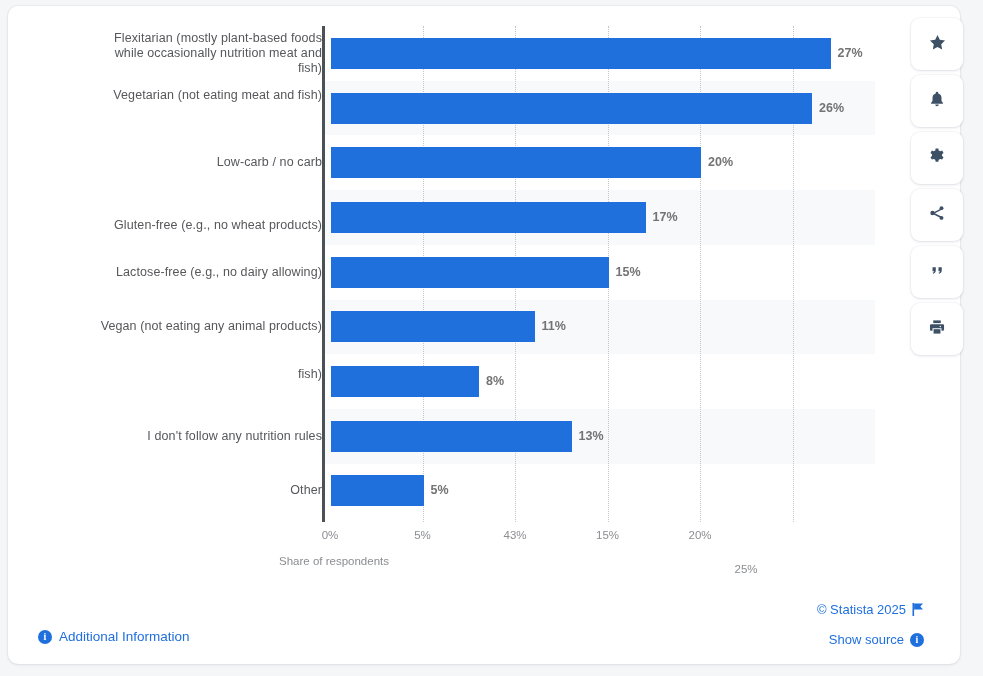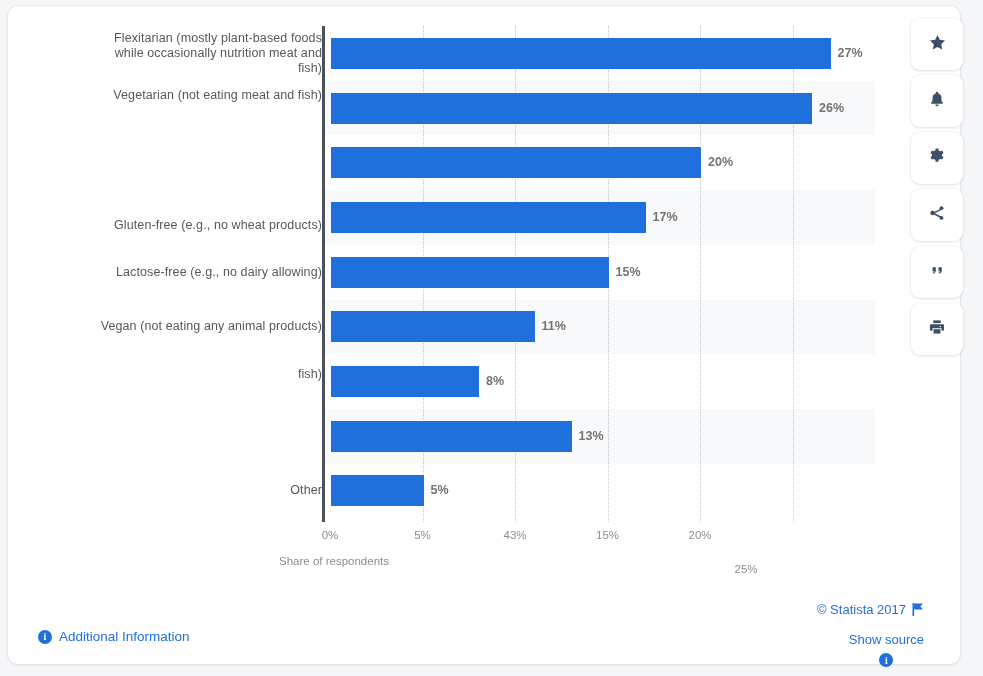--- a/index.html
+++ b/index.html
@@ -100,21 +100,20 @@
     display: flex; align-items: center; gap: 6px;
   }
   .showsource {
     position: absolute;
     right: 36px; top: 626px;
     font-size: 13px;
     color: #1f6fdd;
     white-space: nowrap;
     display: flex; align-items: center; gap: 6px;
     cursor: pointer;
-    flex-direction: column;
   }
   .addinfo {
     position: absolute;
     left: 30px; top: 623px;
     font-size: 13.5px;
     color: #1f6fdd;
     white-space: nowrap;
     display: flex; align-items: center; gap: 7px;
     cursor: pointer;
   }
@@ -157,31 +156,37 @@
     <div class="chart-area">
       <div class="labels-col" id="labels-col">
           <div class="cat-label" style="top: 4.85px;">
             <div>Flexitarian (mostly plant-based foods</div>
             <div>while occasionally nutrition meat and</div>
             <div>fish)</div>
           </div>
           <div class="cat-label" style="top: 62px;">
             <div>Vegetarian (not eating meat and fish)</div>
           </div>
+          <div class="cat-label" style="top: 129.25px;">
+            <div>Low-carb / no carb</div>
+          </div>
           <div class="cat-label" style="top: 183.95px; margin-top: 8px;">
             <div>Gluten-free (e.g., no wheat products)</div>
           </div>
           <div class="cat-label" style="top: 238.65px;">
             <div>Lactose-free (e.g., no dairy allowing)</div>
           </div>
           <div class="cat-label" style="top: 293.35px; text-align: right;">
             <div>Vegan (not eating any animal products)</div>
           </div>
           <div class="cat-label" style="top: 340.55px;">
             <div>fish)</div>
+          </div>
+          <div class="cat-label" style="top: 402.75px;">
+            <div>I don't follow any nutrition rules</div>
           </div>
           <div class="cat-label" style="top: 457.45px;">
             <div>Other</div>
           </div>
         </div>
       <div class="plot" id="plot">
           <div class="band" style="top: 54.7px; height: 54.7px;"></div>
           <div class="band" style="top: 164.1px; height: 54.7px;"></div>
           <div class="band" style="top: 273.5px; height: 54.7px;"></div>
           <div class="band" style="top: 382.9px; height: 54.7px;"></div>
@@ -221,21 +226,21 @@
           <div class="xtick" style="left: 599.5px;">15%</div>
           <div class="xtick" style="left: 692px;">20%</div>
           <div class="xtick" style="left: 738px; margin-top: 34px;">25%</div>
         </div>
       <div class="xlabel">
         <span>Share of respondents</span>
       </div>
     </div>
 
     <div class="copyright">
-      <span>© Statista 2017</span>
+      <span>© Statista 2025</span>
       <svg class="flag-icon" viewBox="0 0 12 13">
         <rect x="0.5" y="0" width="1.6" height="13" fill="#1f6fdd"></rect>
         <path d="M2.1 0.4 L11 0.4 L8.3 3.4 L11 6.6 L2.1 6.6 Z" fill="#1f6fdd"></path>
       </svg>
     </div>
 
     <div class="showsource">
       <span>Show source</span>
       <span class="info-dot">i</span>
     </div>

